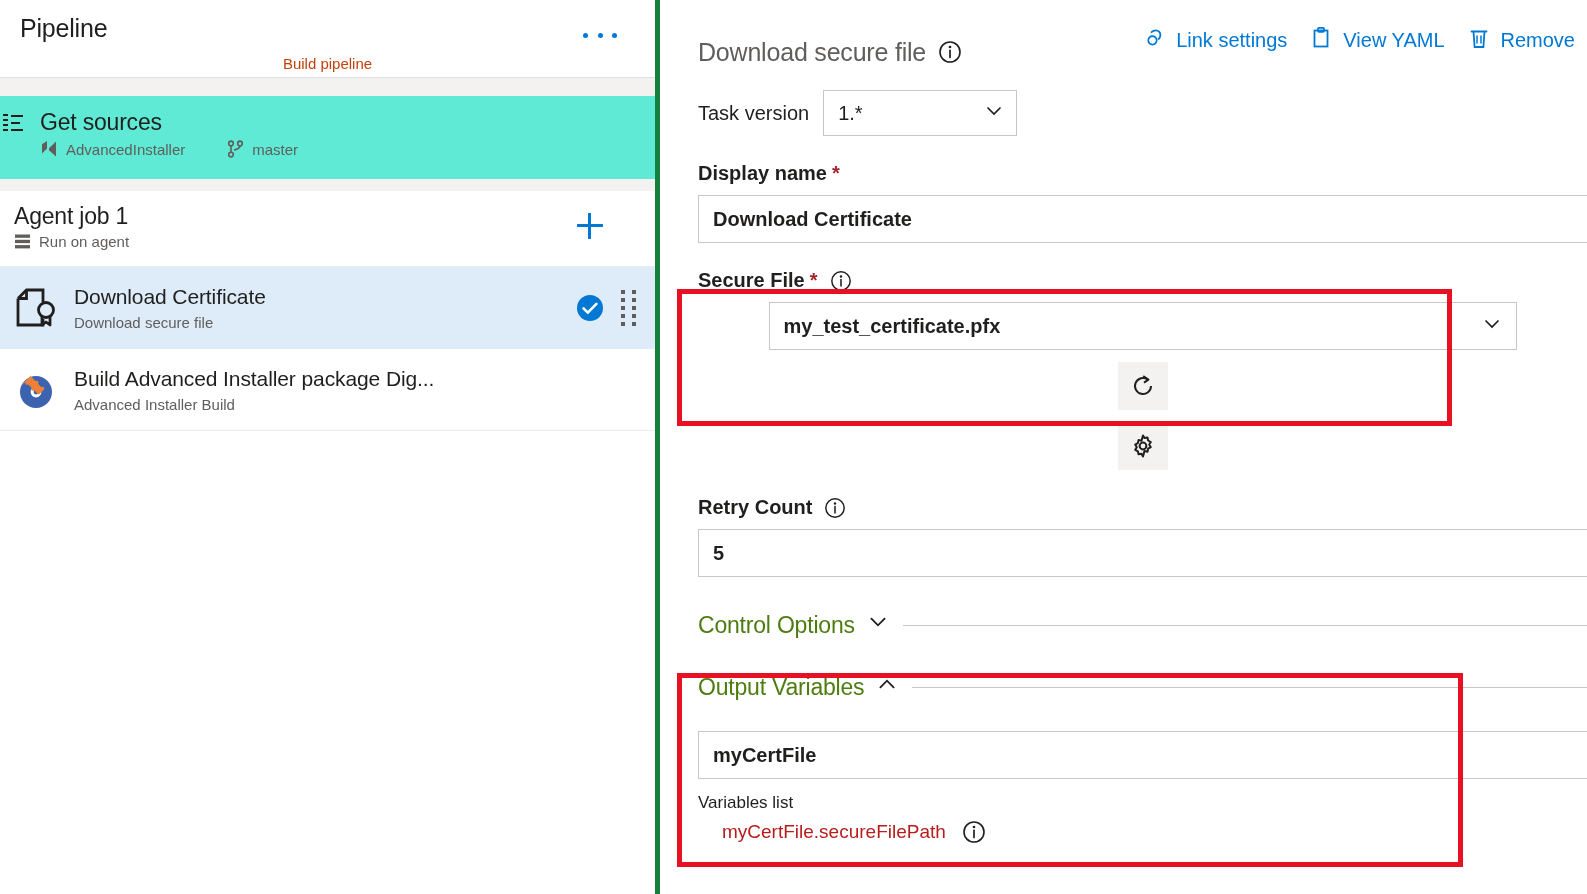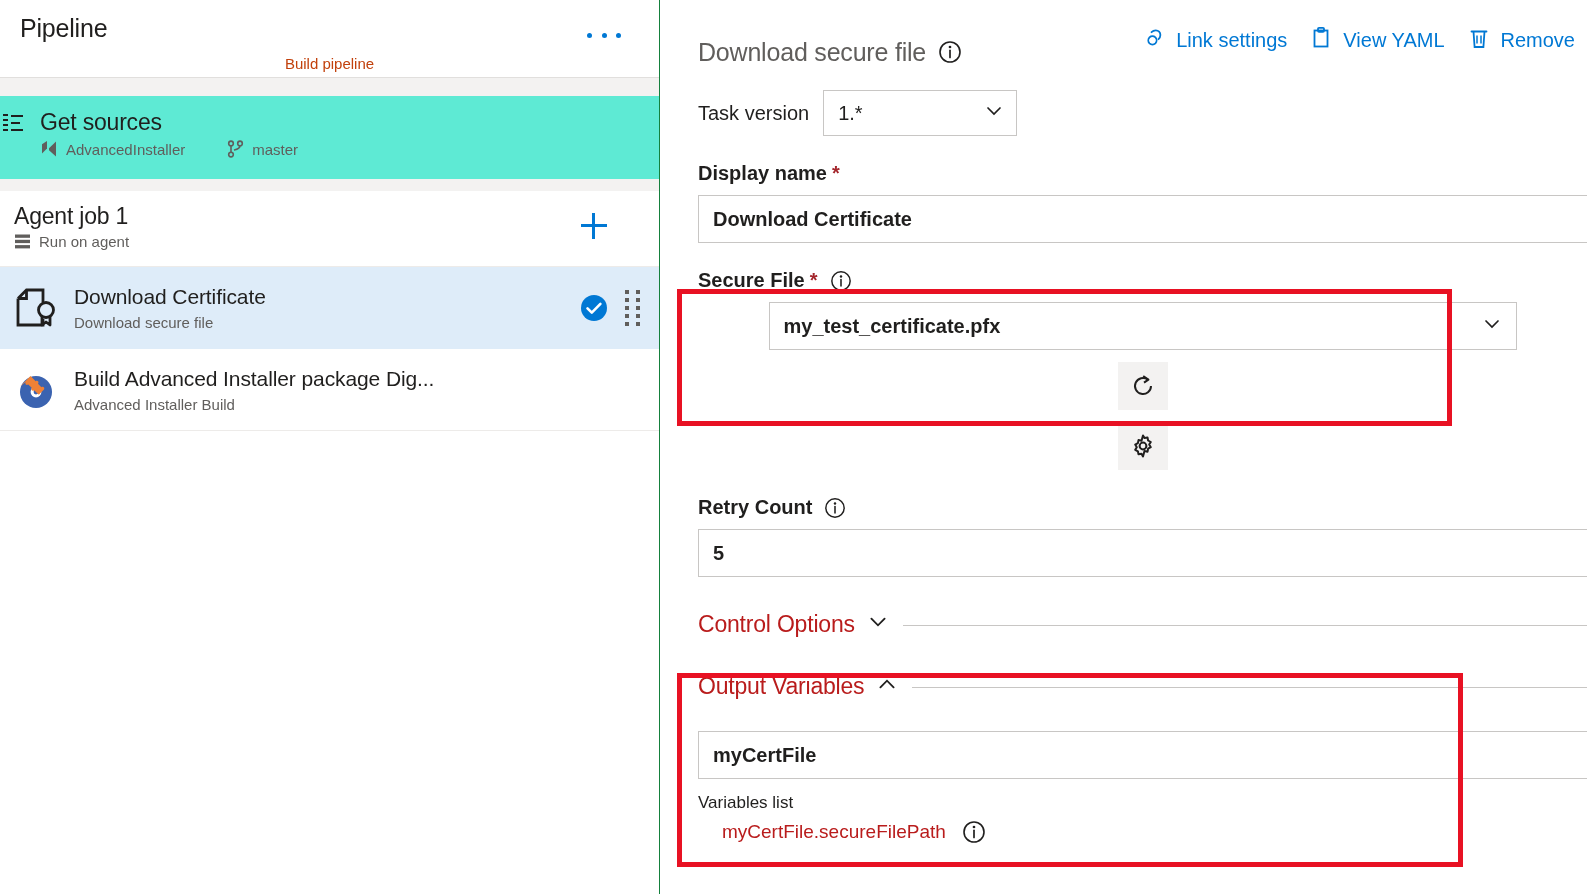--- a/index.html
+++ b/index.html
@@ -18,21 +18,21 @@
     width: 1587px;
     height: 894px;
     display: flex;
   }
 
   
   #left-panel {
     width: 660px;
     height: 894px;
     background: #ffffff;
-    border-right: 1px solid #15803d;
+    border-right: 5px solid #15803d;
     position: relative;
     flex: 0 0 660px;
   }
 
   .pipeline-header {
     height: 78px;
     padding: 12px 20px 0 20px;
     border-bottom: 1px solid #e1dfdd;
     position: relative;
   }
@@ -320,25 +320,26 @@
   }
 
   .collapse-row {
     display: flex;
     align-items: center;
     gap: 14px;
     margin-top: 34px;
   }
   .collapse-label {
     font-size: 23px;
-    color: #b91c1c;
+    color: #4d7c0f;
     font-weight: 400;
     letter-spacing: -0.2px;
     cursor: pointer;
     display: flex;
+    align-items: center;
     gap: 12px;
     white-space: nowrap;
   }
   .collapse-rule {
     flex: 1;
     height: 1px;
     background: #c8c6c4;
   }
 
   .sub-label {

